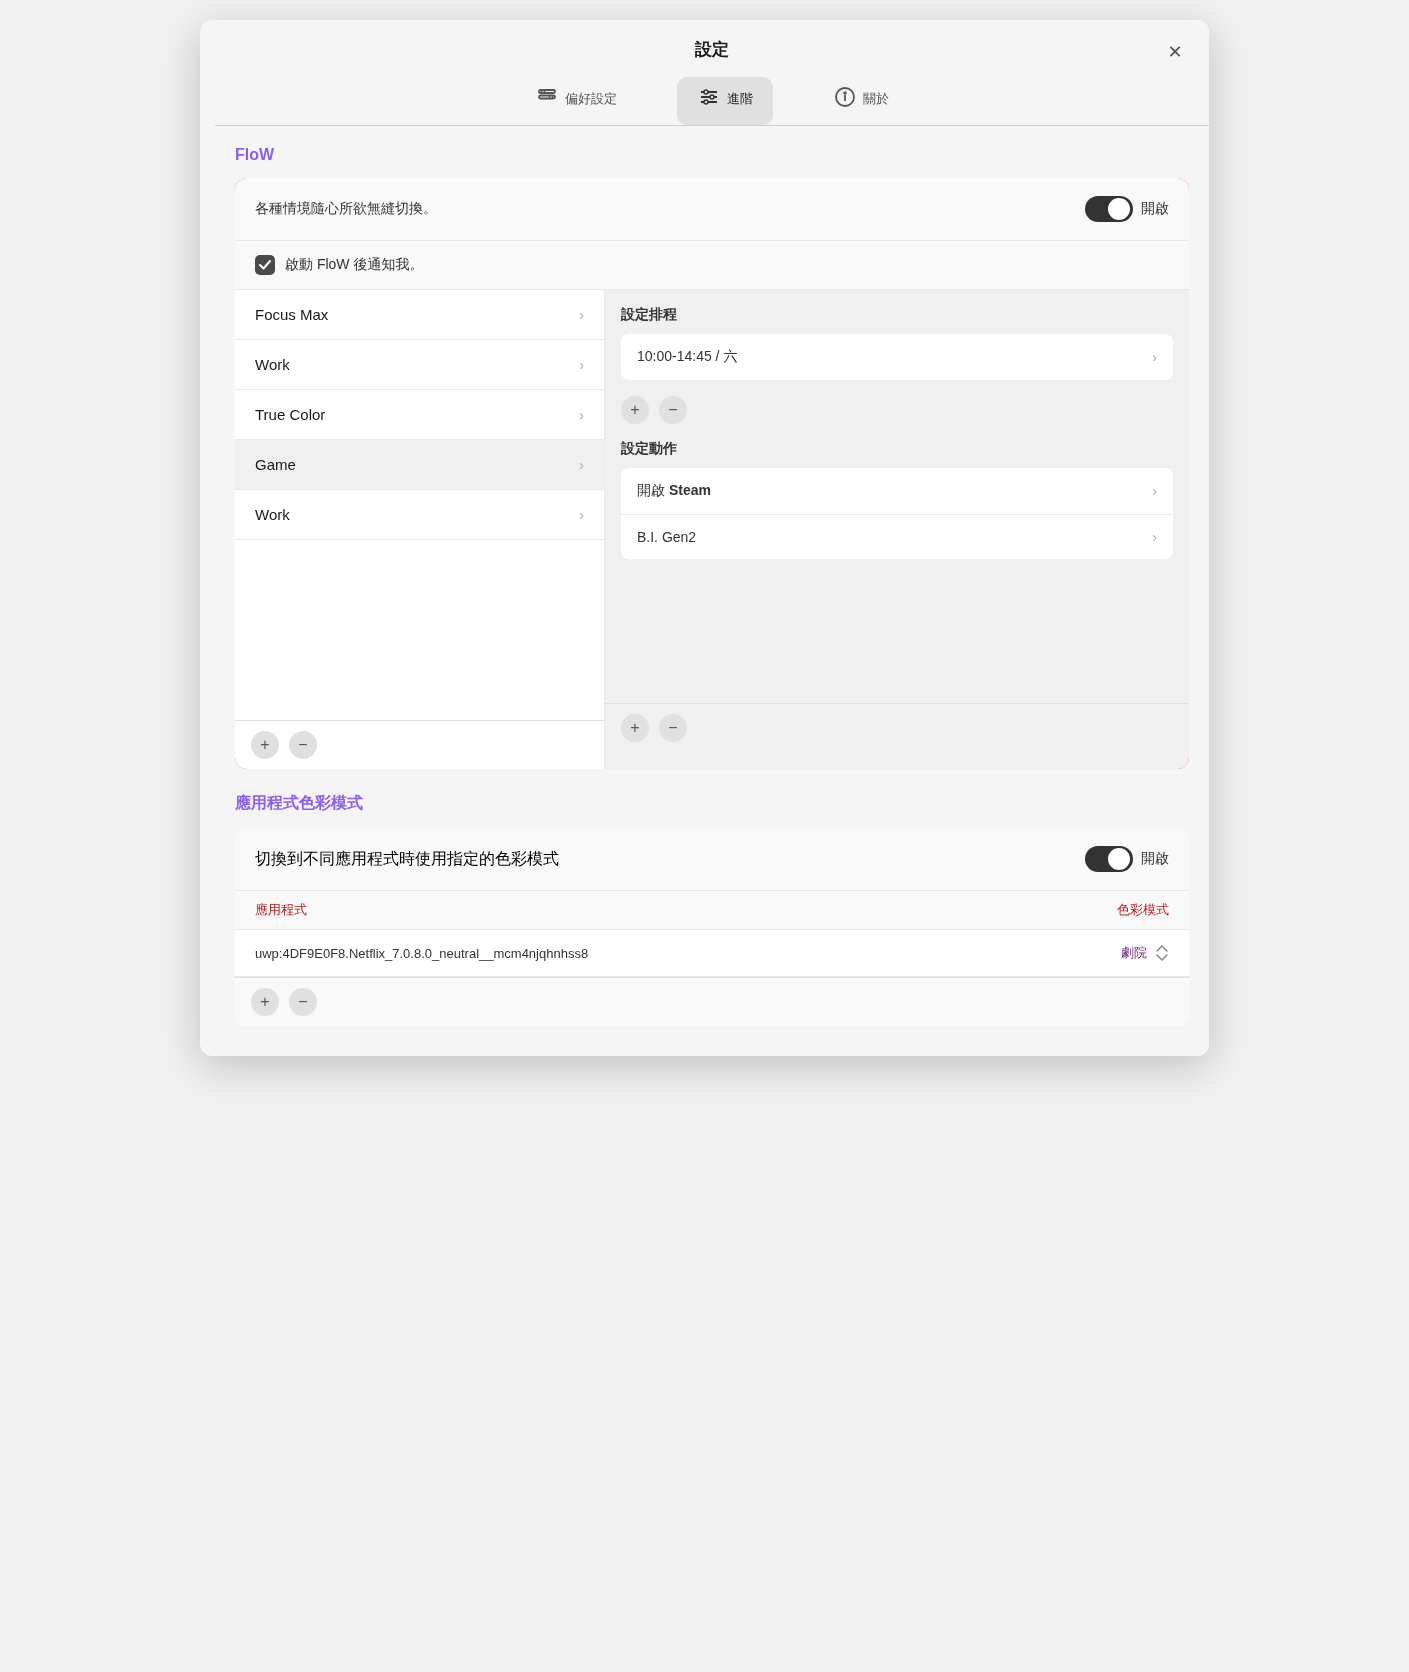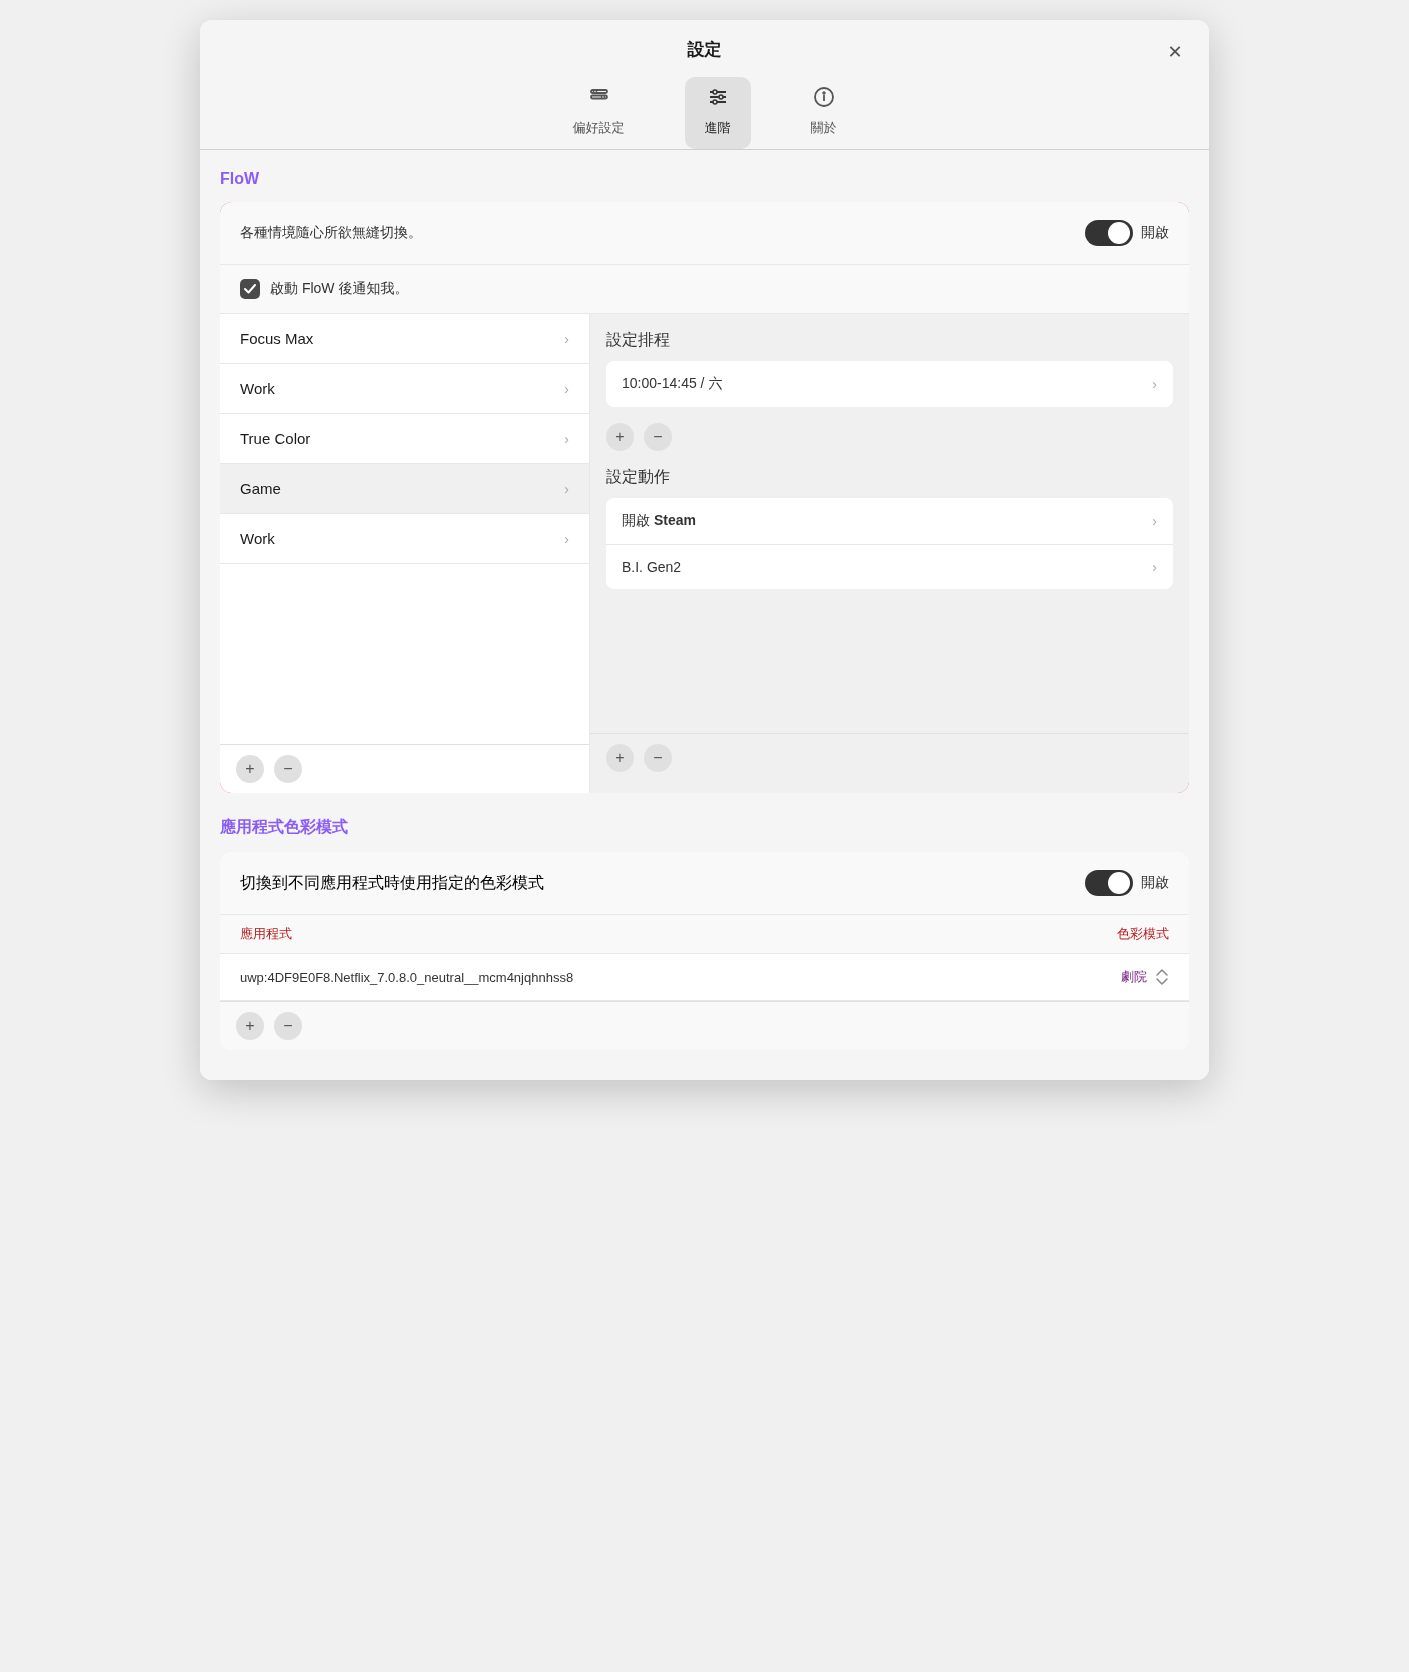--- a/index.html
+++ b/index.html
@@ -11,20 +11,21 @@
       align-items: flex-start;
       min-height: 100vh;
     }
     .window {
       width: 1009px;
       background: #f5f5f5;
       border-radius: 12px;
       box-shadow: 0 10px 40px rgba(0,0,0,0.2);
       overflow: hidden;
       margin: 20px auto;
+      padding-left: 15px;
     }
     .title-bar {
       background: #f5f5f5;
       display: flex;
       justify-content: center;
       align-items: center;
       padding: 18px 20px 0;
       position: relative;
     }
     .title-bar .close-btn {
@@ -47,21 +48,20 @@
     }
     .tab-bar {
       display: flex;
       justify-content: center;
       gap: 40px;
       padding: 16px 20px 0;
       background: #f5f5f5;
     }
     .tab-item {
       display: flex;
-      flex-direction: column;
       align-items: center;
       gap: 6px;
       padding: 8px 20px 12px;
       cursor: pointer;
       border-radius: 10px;
       border: none;
       background: transparent;
       color: #555;
       font-size: 13px;
     }
@@ -192,23 +192,23 @@
       border-bottom: none;
     }
     .chevron {
       color: #aaa;
       font-size: 14px;
     }
     .flow-right-inner {
       padding: 16px;
     }
     .schedule-section-title {
-      font-size: 16px;
-      color: #333;
-      font-weight: 400;
+      font-size: 14px;
+      color: #333;
+      font-weight: 700;
       margin-bottom: 10px;
     }
     .schedule-list {
       background: #fff;
       border-radius: 8px;
       overflow: hidden;
       margin-bottom: 8px;
     }
     .schedule-item {
       display: flex;

